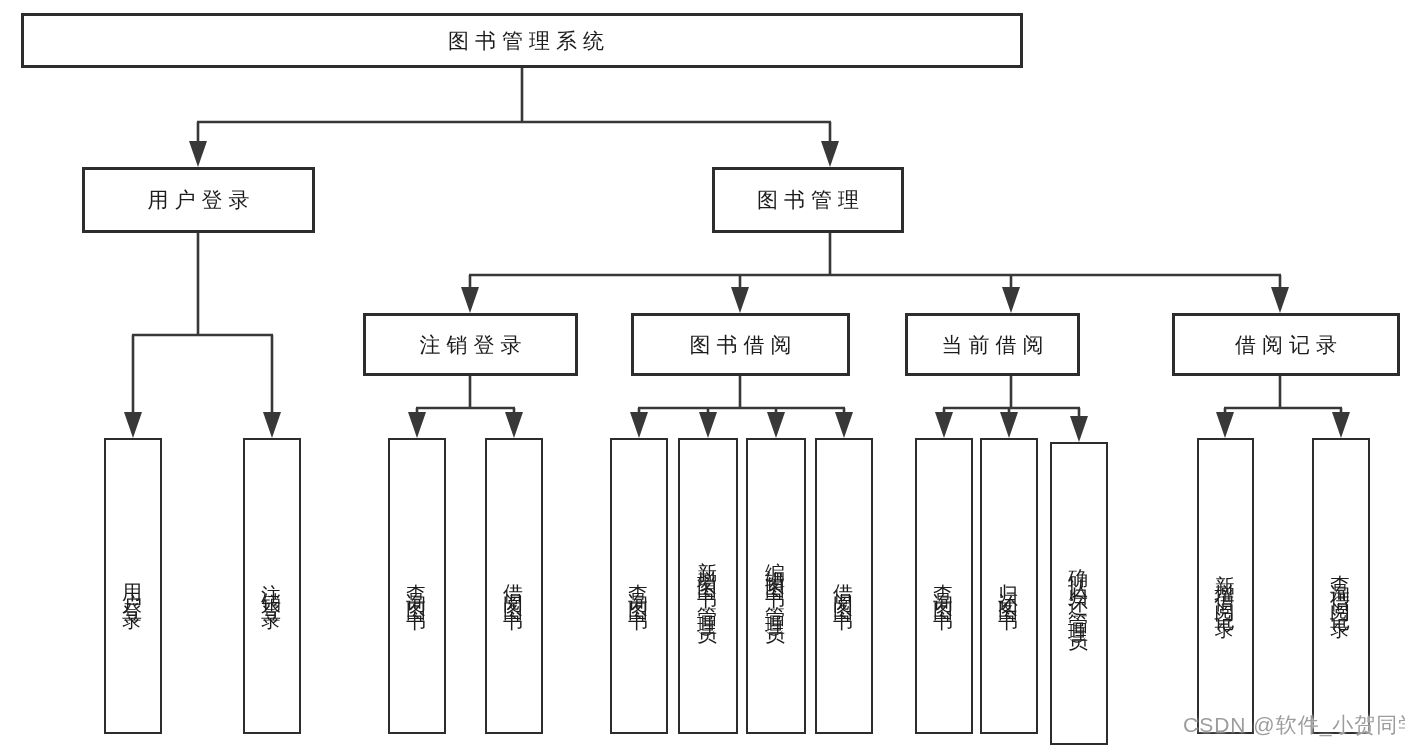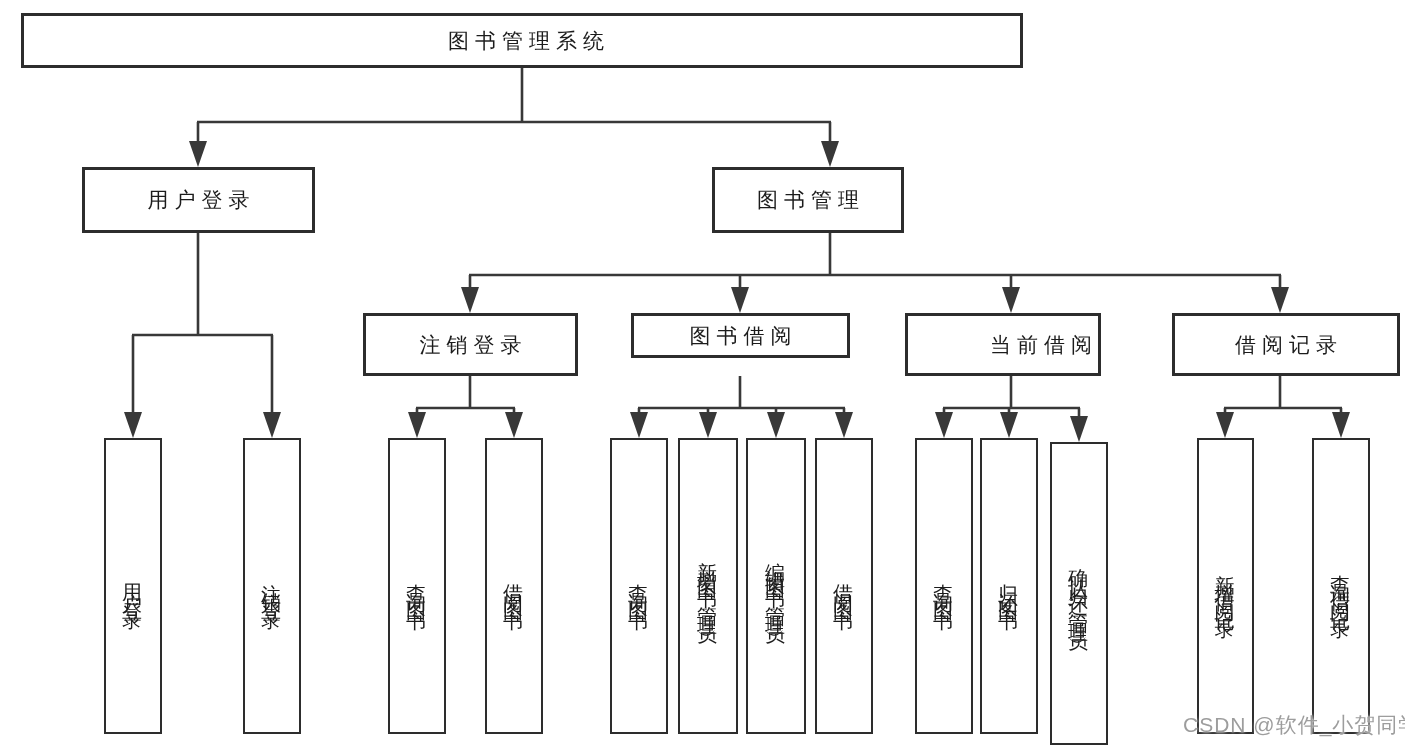--- a/index.html
+++ b/index.html
@@ -83,24 +83,24 @@
   <div class="box hbox" style="left:82px;top:167px;width:233px;height:66px;">
     <span>用户登录</span>
   </div>
   <div class="box hbox" style="left:712px;top:167px;width:192px;height:66px;">
     <span>图书管理</span>
   </div>
 
   <div class="box hbox" style="left:363px;top:313px;width:215px;height:63px;">
     <span>注销登录</span>
   </div>
-  <div class="box hbox" style="left:631px;top:313px;width:219px;height:45px;">
+  <div class="box hbox" style="left:631px;top:313px;width:219px;height:63px;">
     <span>图书借阅</span>
   </div>
-  <div class="box hbox" style="left:905px;top:313px;width:196px;height:63px;justify-content:flex-end;">
+  <div class="box hbox" style="left:905px;top:313px;width:175px;height:63px;">
     <span>当前借阅</span>
   </div>
   <div class="box hbox" style="left:1172px;top:313px;width:228px;height:63px;">
     <span>借阅记录</span>
   </div>
 
   <div class="box vbox" style="left:104px;top:438px;width:58px;height:296px;">
     <span>用户登录</span>
   </div>
   <div class="box vbox" style="left:243px;top:438px;width:58px;height:296px;">

